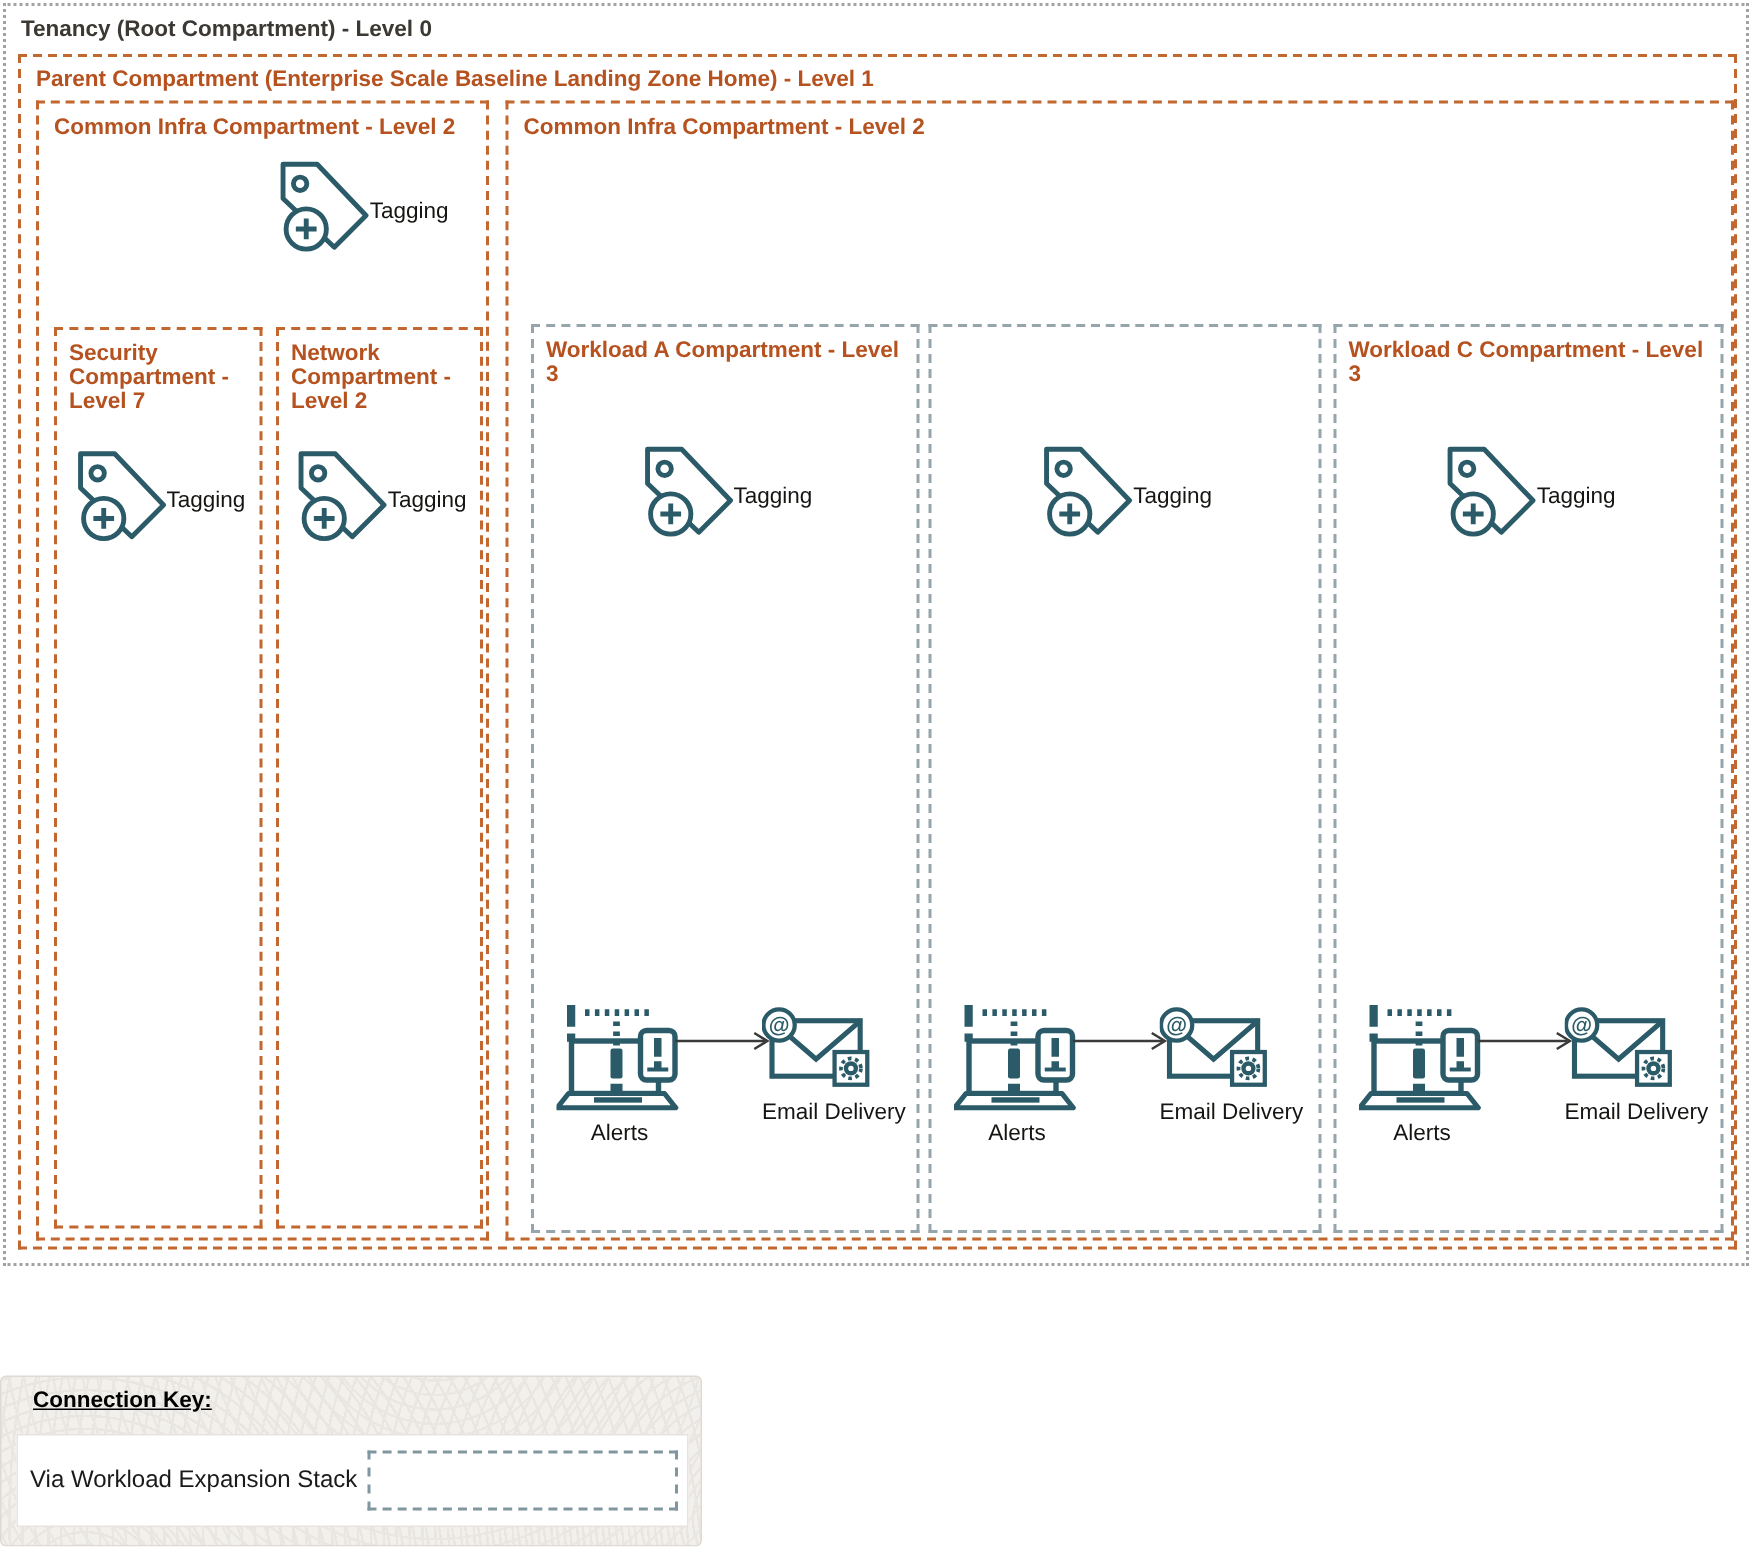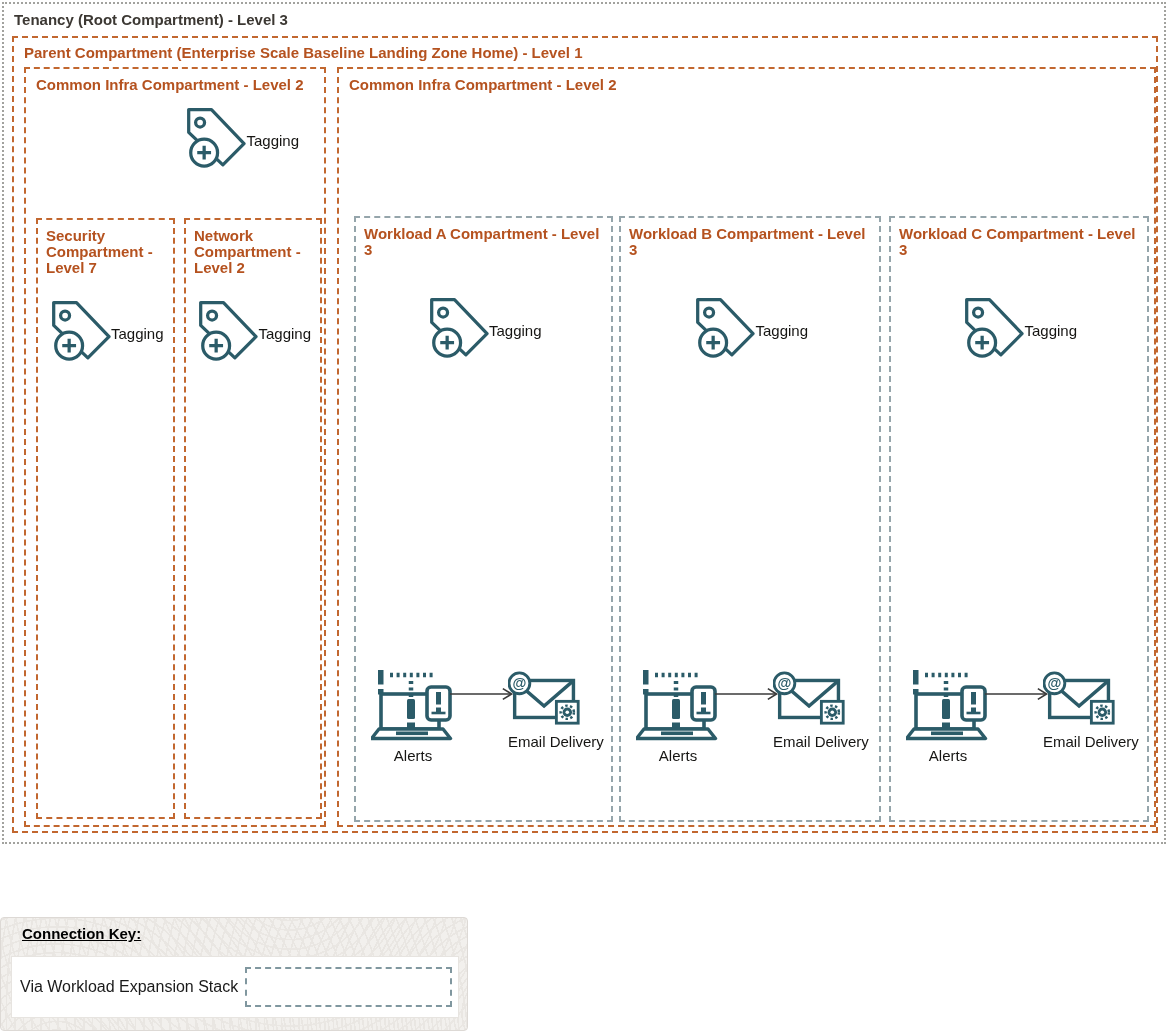--- a/index.html
+++ b/index.html
@@ -90,21 +90,21 @@
       <circle cx="62.5" cy="43.5" r="1.9" fill="#fff"></circle>
     </symbol>
     <symbol id="icon-arrow" viewBox="0 0 66 14">
       <path d="M0 7 H62" stroke="#3a3a3a" stroke-width="1.7" fill="none"></path>
       <path d="M54.5 1.5 L63.5 7 L54.5 12.5" stroke="#3a3a3a" stroke-width="1.7" fill="none"></path>
     </symbol>
   </defs>
 </svg>
 
 <div class="box tenancy">
-  <div class="tenancy-label">Tenancy (Root Compartment) - Level 3</div>
+  <div class="tenancy-label">Tenancy (Root Compartment) - Level 0</div>
 
   <div class="box parent">
     <div class="parent-label">Parent Compartment (Enterprise Scale Baseline Landing Zone Home) - Level 1</div>
 
     <div class="box dash-orange ci-left">
       <div class="ci-title">Common Infra Compartment - Level 2</div>
 
       <div class="tag-wrap ci-left-tag">
         <svg class="icon" width="76" height="78">
             <use href="#icon-tag"></use>
@@ -157,21 +157,20 @@
         </div>
         <div class="email-group">
           <svg class="icon" width="74" height="55">
               <use href="#icon-email"></use>
             </svg>
           <span class="cap">Email Delivery</span>
         </div>
       </div>
 
       <div class="box dash-slate wl-b">
-        <div class="sub-title">Workload B Compartment - Level 3</div>
         <div class="tag-wrap center wl-tag">
           <svg class="icon" width="76" height="78">
               <use href="#icon-tag"></use>
             </svg>
           <span class="cap">Tagging</span>
         </div>
         <div class="alerts-group">
           <svg class="icon" width="84" height="76">
               <use href="#icon-alerts"></use>
             </svg>

